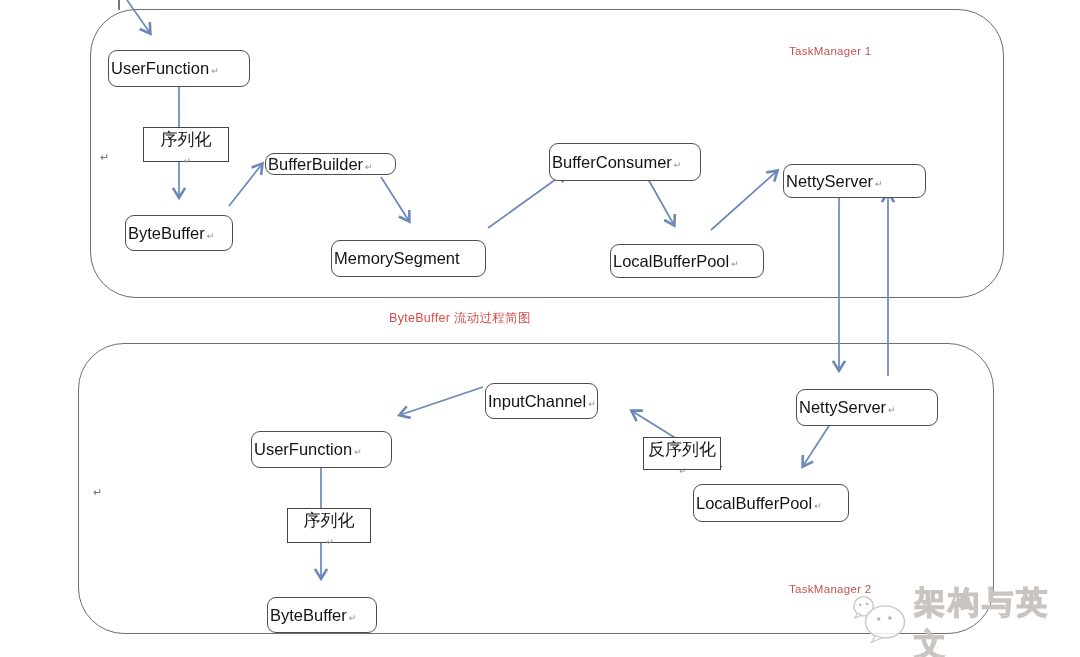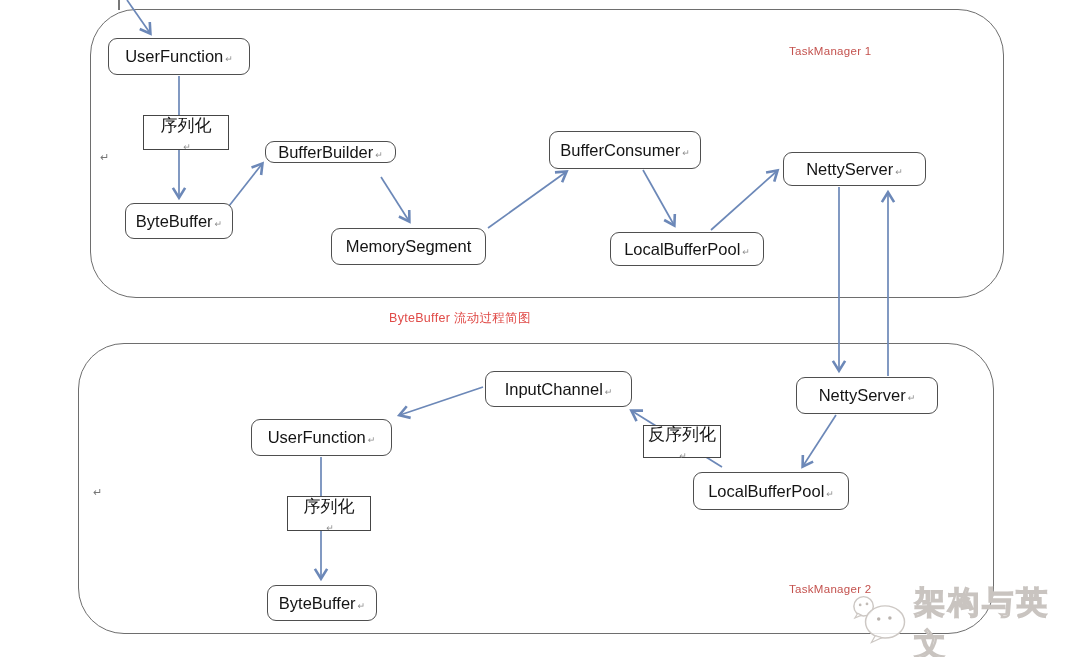--- a/index.html
+++ b/index.html
@@ -7,23 +7,23 @@
     position:relative; width:1080px; height:657px; background:#ffffff;
     font-family:"Liberation Sans", sans-serif; overflow:hidden;
   }
   .container-box {
     position:absolute; border:1.6px solid #6e6e6e; border-radius:46px;
     background:transparent; z-index:0;
   }
   svg.edges { position:absolute; left:0; top:0; z-index:1; }
   .node {
     position:absolute; background:#ffffff; border:1.4px solid #4f4f4f;
-    border-radius:9px; display:flex; align-items:center; justify-content:center;
+    border-radius:9px; display:flex; align-items:center; justify-content:flex-start;
     font-size:16.5px; color:#141414; z-index:2; white-space:nowrap;
-    box-sizing:border-box; padding:8px 2px;
+    box-sizing:border-box; padding:0 2px;margin-top:12px;
   }
   .node.sq { border-radius:0; font-size:17px; border-color:#454545;flex-direction:column; }
   .rmark { font-size:9px; color:#8f8f8f; margin-left:2px; margin-top:5px; }
   .rmark.floating { position:absolute; z-index:2; font-size:11px; color:#777; }
   .red-label {
     position:absolute; color:#c4524e; font-size:11.5px; z-index:3;
     letter-spacing:0.3px;
   }
   .diagram-title {
     position:absolute; color:#e04b48; font-size:12.5px; z-index:3;
@@ -118,21 +118,21 @@
       <span class="rmark">↵</span>
   </div>
   <div class="node" style="left:693px; top:472px; width:156px; height:38px;">
     <span>LocalBufferPool</span>
       <span class="rmark">↵</span>
   </div>
   <div class="node sq" style="left:643px; top:425px; width:78px; height:33px;">
     <span>反序列化</span>
       <span class="rmark">↵</span>
   </div>
-  <div class="node" style="left:485px; top:371px; width:147px; height:36px;">
+  <div class="node" style="left:485px; top:371px; width:113px; height:36px;">
     <span>InputChannel</span>
       <span class="rmark">↵</span>
   </div>
   <div class="node" style="left:251px; top:419px; width:141px; height:37px;">
     <span>UserFunction</span>
       <span class="rmark">↵</span>
   </div>
   <div class="node sq" style="left:287px; top:496px; width:84px; height:35px;">
     <span>序列化</span>
       <span class="rmark">↵</span>

